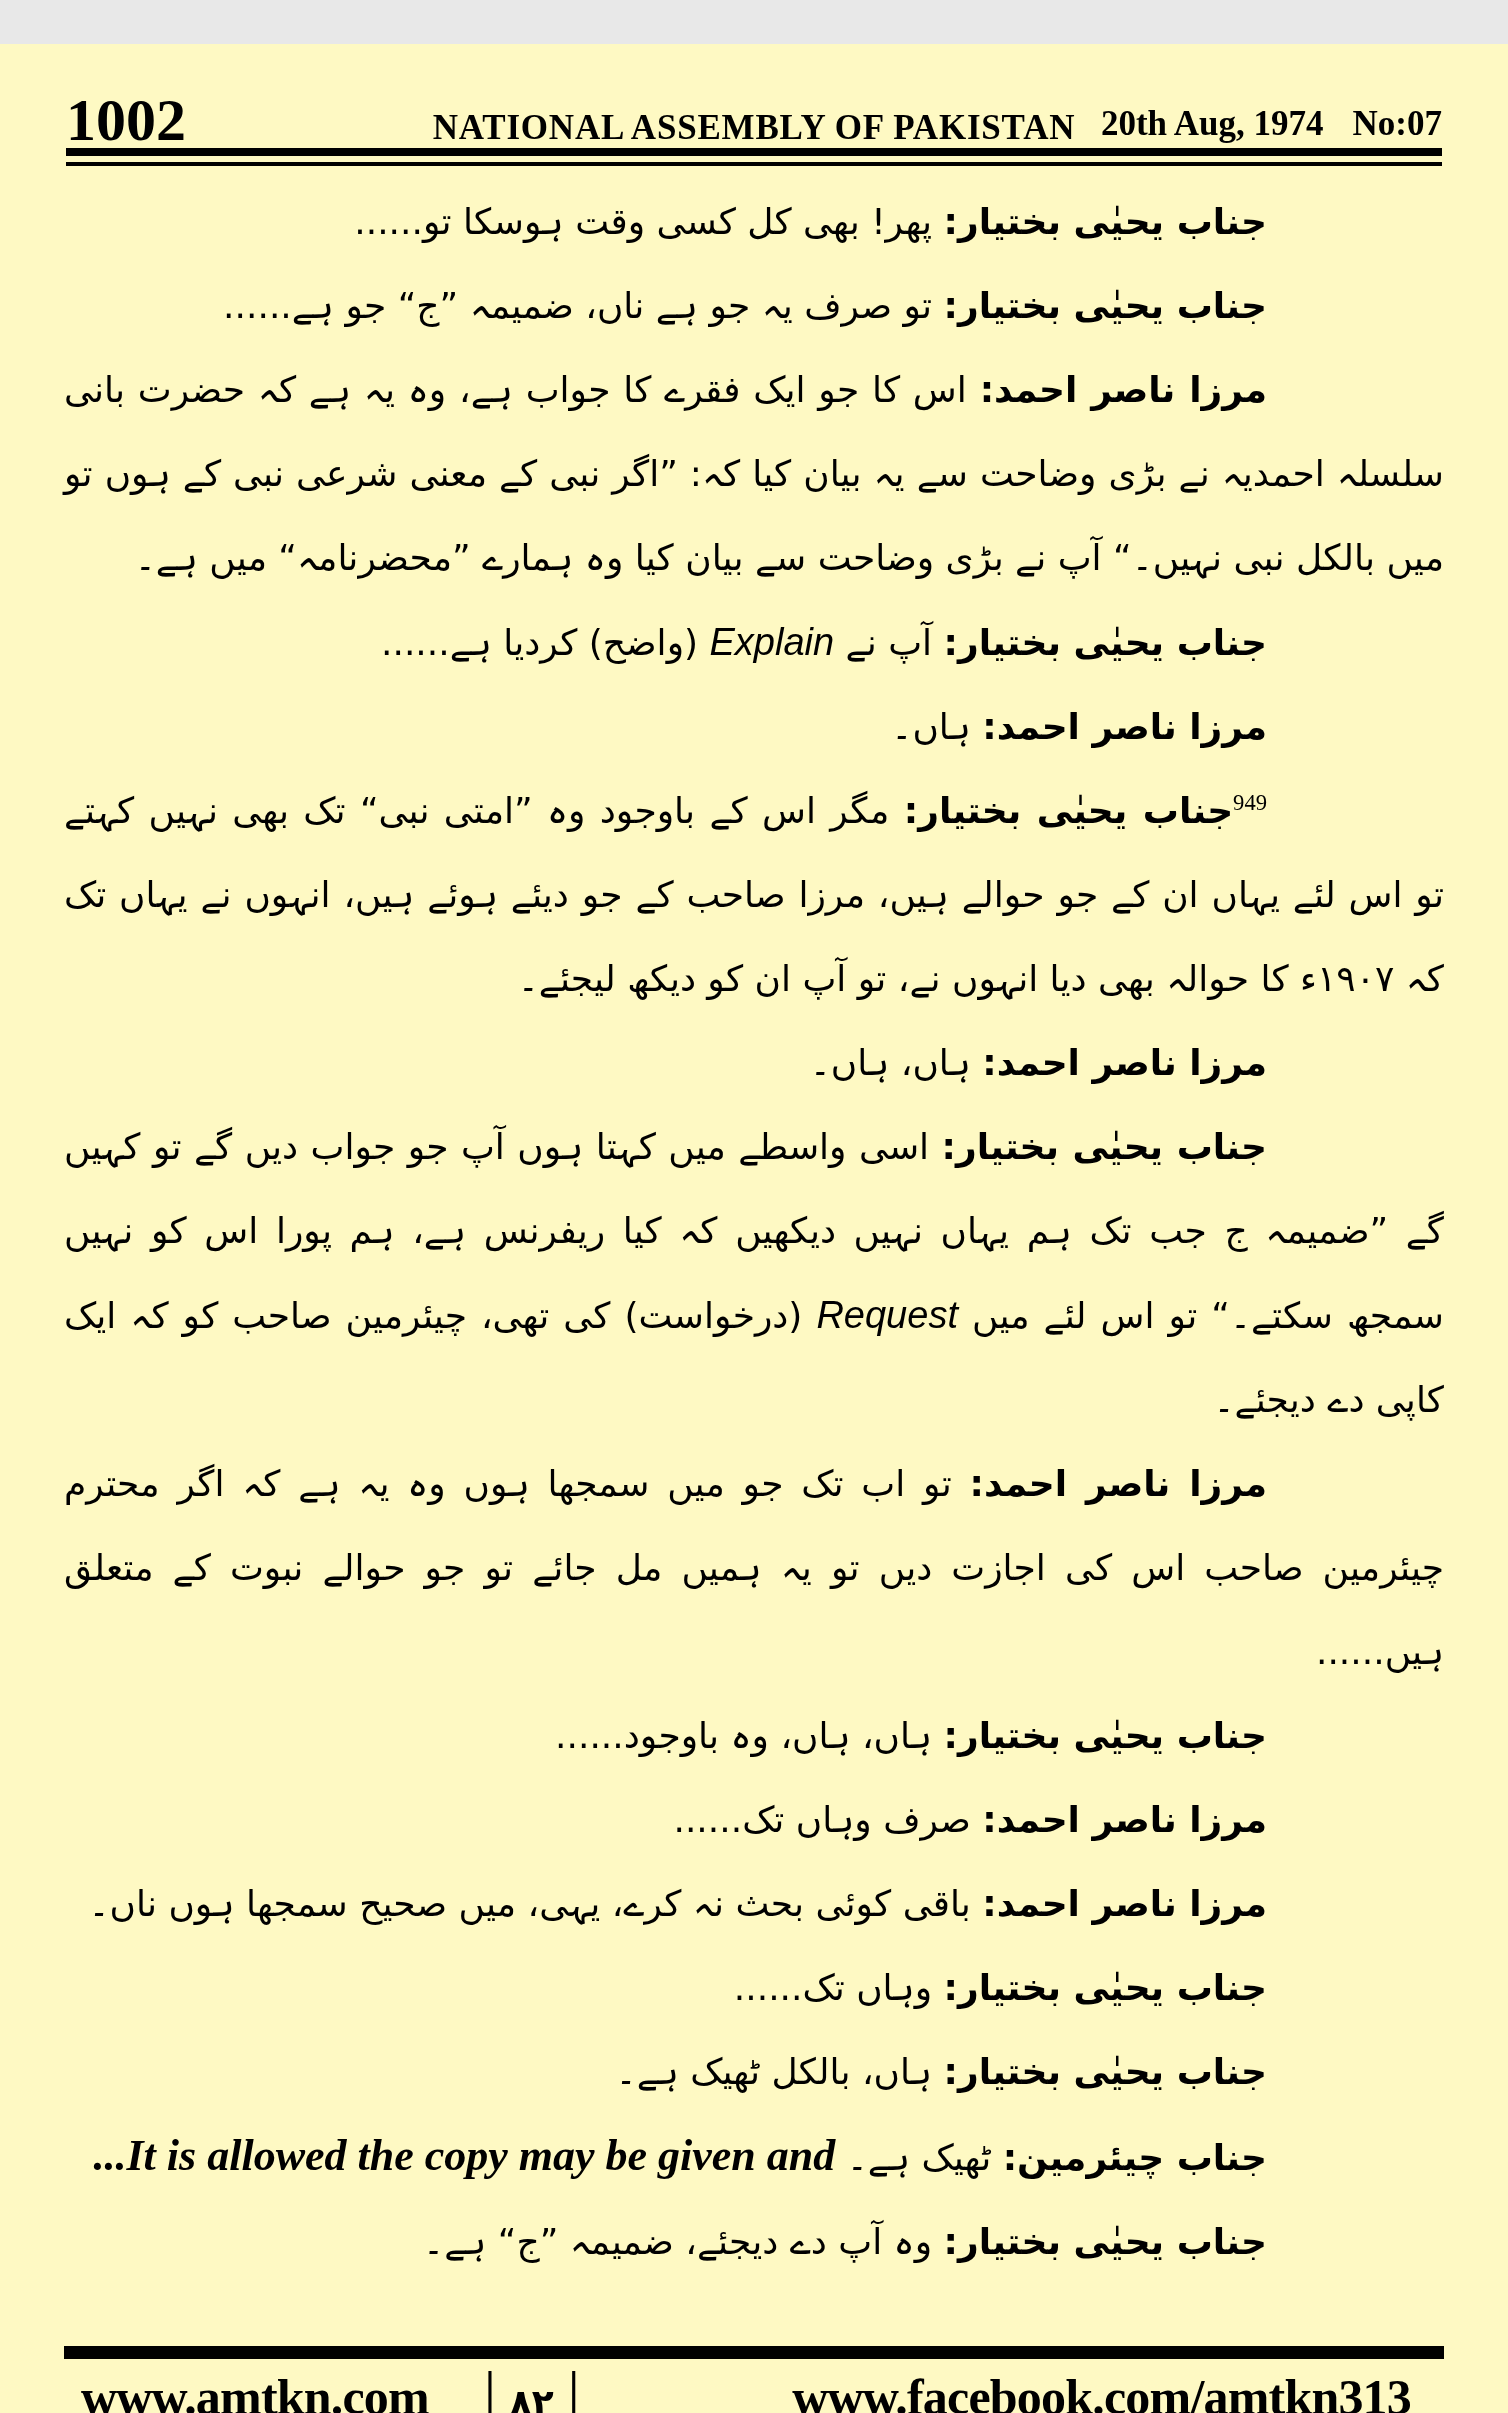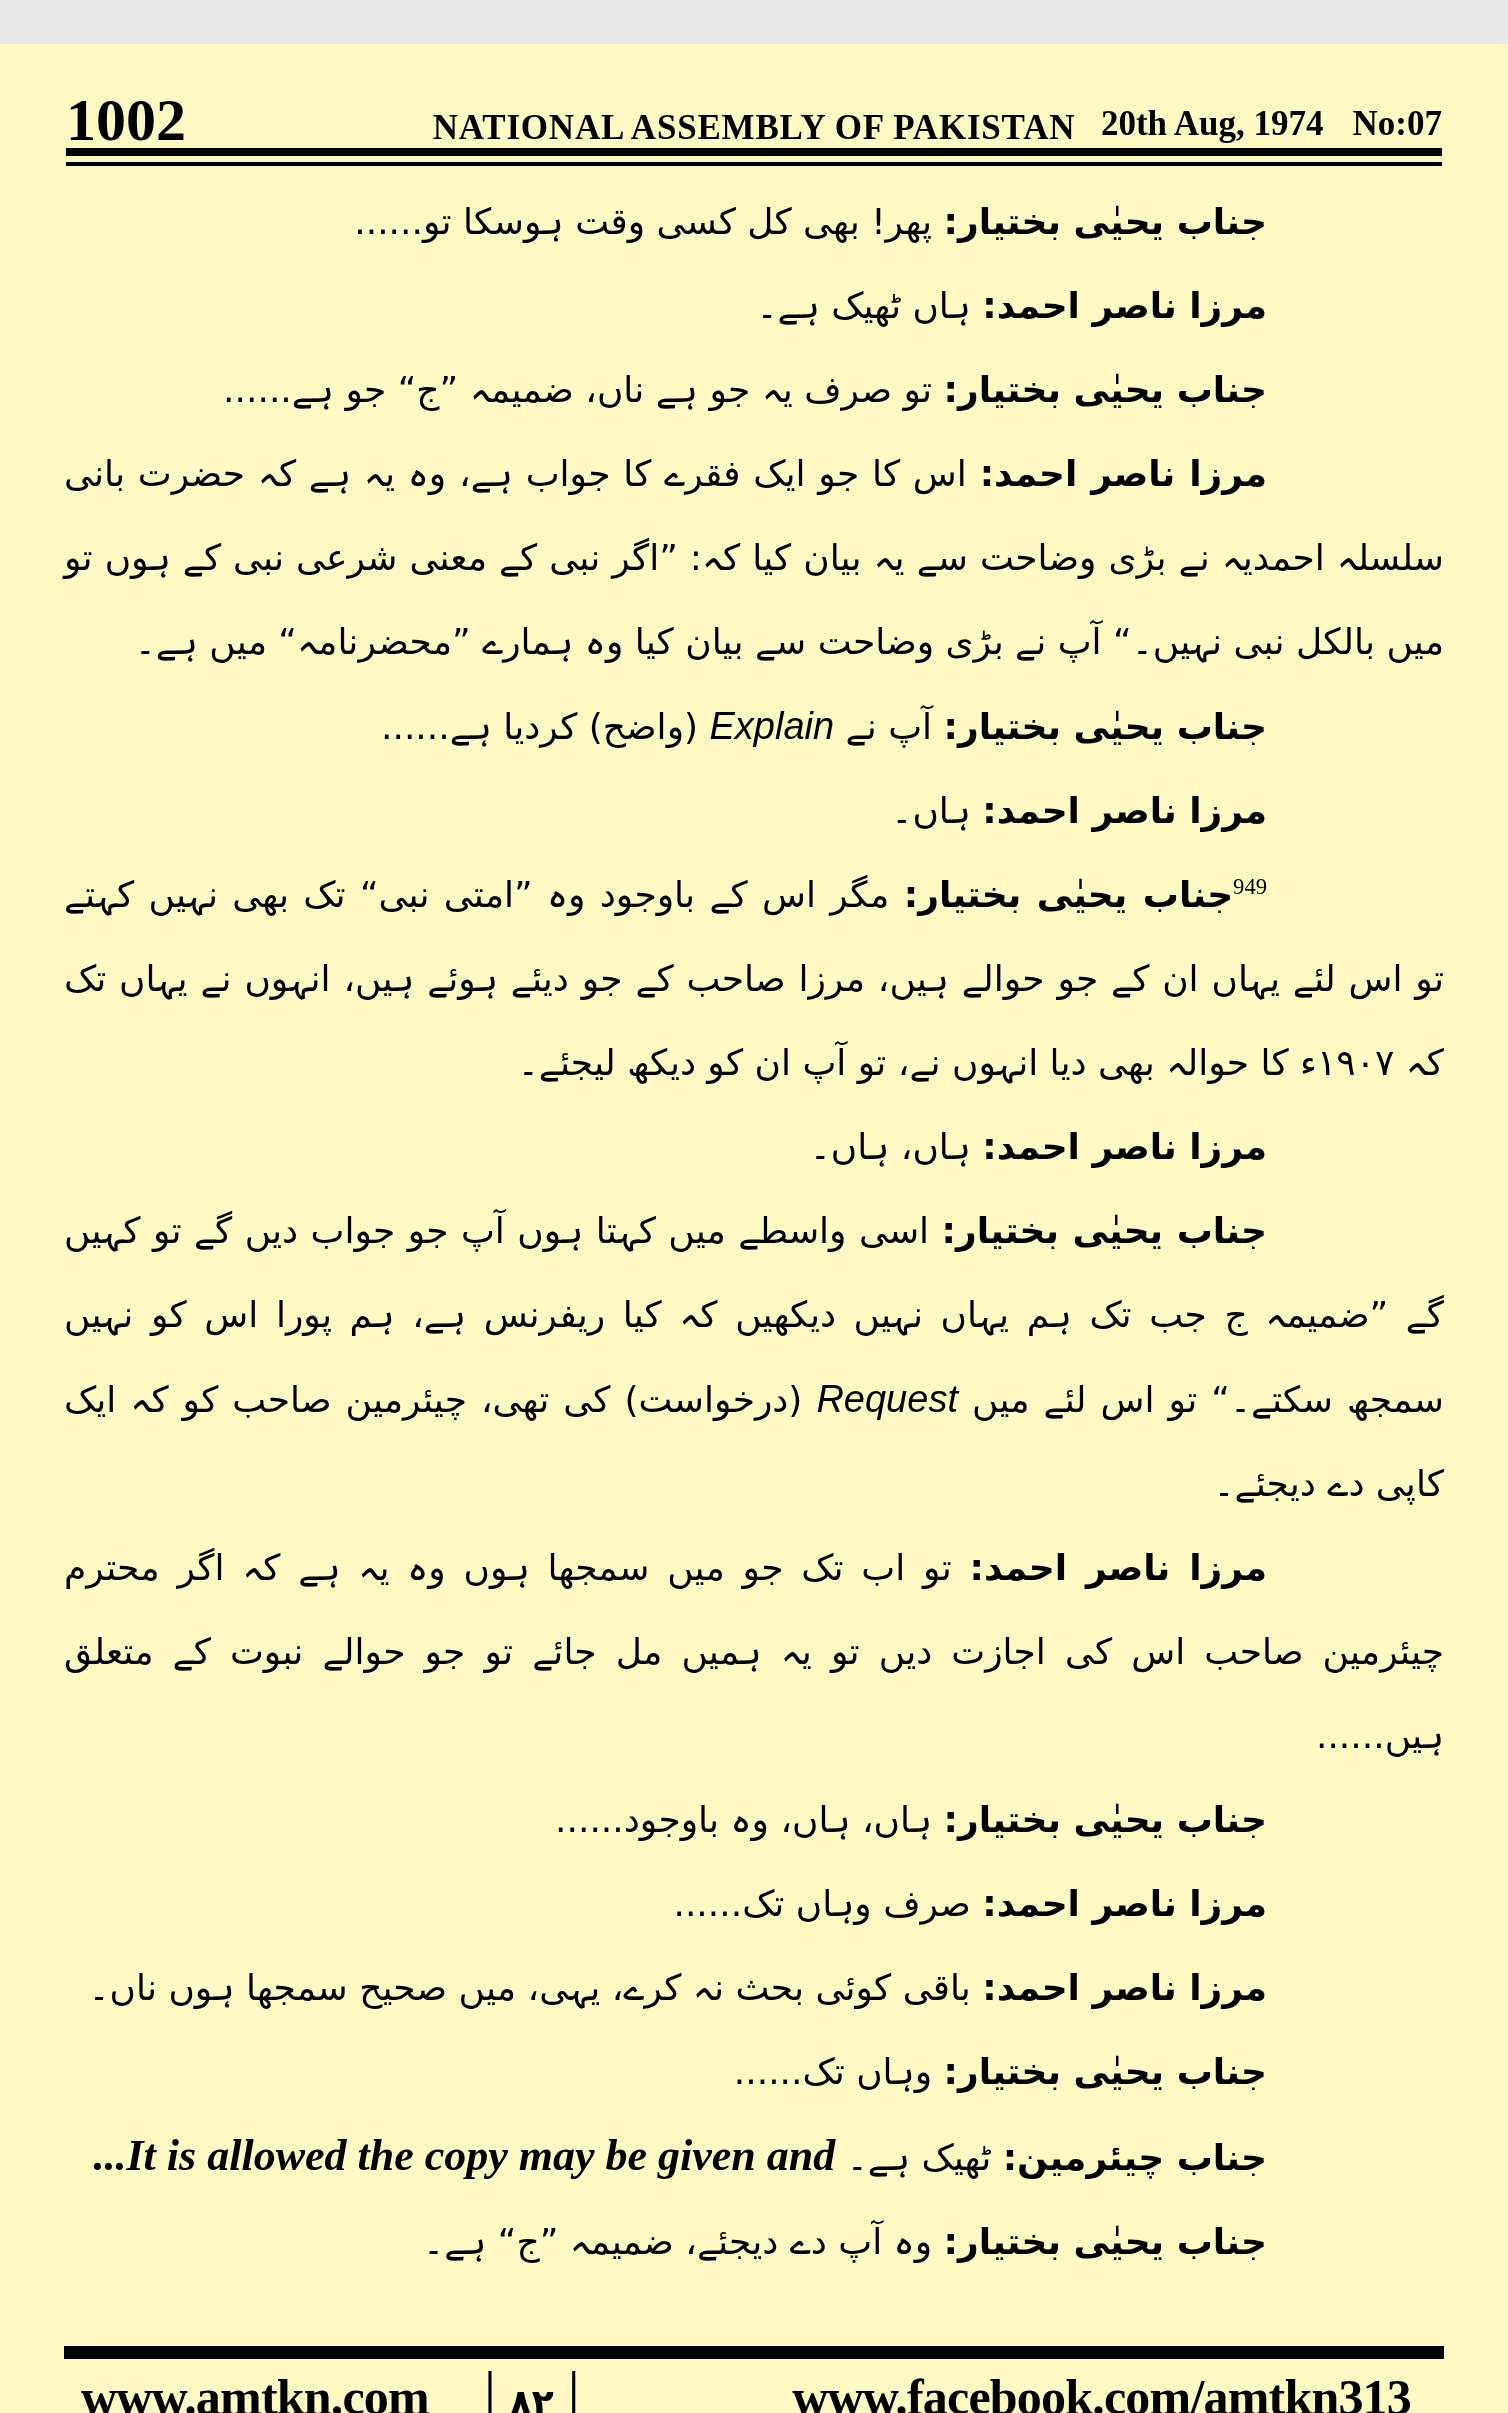--- a/index.html
+++ b/index.html
@@ -91,24 +91,20 @@
   <div class="rule rule-thick"></div>
   <div class="rule rule-thin"></div>
 
   <div class="doc-body">
 
     <p class="utt">
       <span class="sp">جناب یحیٰی بختیار:</span>
       <span>پھر! بھی کل کسی وقت ہوسکا تو......</span>
     </p>
 
-    <p class="utt">
-      <span class="sp">مرزا ناصر احمد:</span>
-      <span>ہاں ٹھیک ہے۔</span>
-    </p>
 
     <p class="utt">
       <span class="sp">جناب یحیٰی بختیار:</span>
       <span>تو صرف یہ جو ہے ناں، ضمیمہ ”ج“ جو ہے......</span>
     </p>
 
     <p class="utt">
       <span class="sp">مرزا ناصر احمد:</span>
       <span>اس کا جو ایک فقرے کا جواب ہے، وہ یہ ہے کہ حضرت بانی سلسلہ احمدیہ نے بڑی وضاحت سے یہ بیان کیا کہ: ”اگر نبی کے معنی شرعی نبی کے ہوں تو میں بالکل نبی نہیں۔“ آپ نے بڑی وضاحت سے بیان کیا وہ ہمارے ”محضرنامہ“ میں ہے۔</span>
     </p>
@@ -160,20 +156,24 @@
     <p class="utt">
       <span class="sp">مرزا ناصر احمد:</span>
       <span>باقی کوئی بحث نہ کرے، یہی، میں صحیح سمجھا ہوں ناں۔</span>
     </p>
 
     <p class="utt">
       <span class="sp">جناب یحیٰی بختیار:</span>
       <span>وہاں تک......</span>
     </p>
 
+    <p class="utt">
+      <span class="sp">جناب یحیٰی بختیار:</span>
+      <span>ہاں، بالکل ٹھیک ہے۔</span>
+    </p>
 
     <p class="utt">
       <span class="sp">جناب چیئرمین:</span>
       <span>ٹھیک ہے۔</span>
       <span class="en-big">It is allowed the copy may be given and...</span>
     </p>
 
     <p class="utt">
       <span class="sp">جناب یحیٰی بختیار:</span>
       <span>وہ آپ دے دیجئے، ضمیمہ ”ج“ ہے۔</span>

